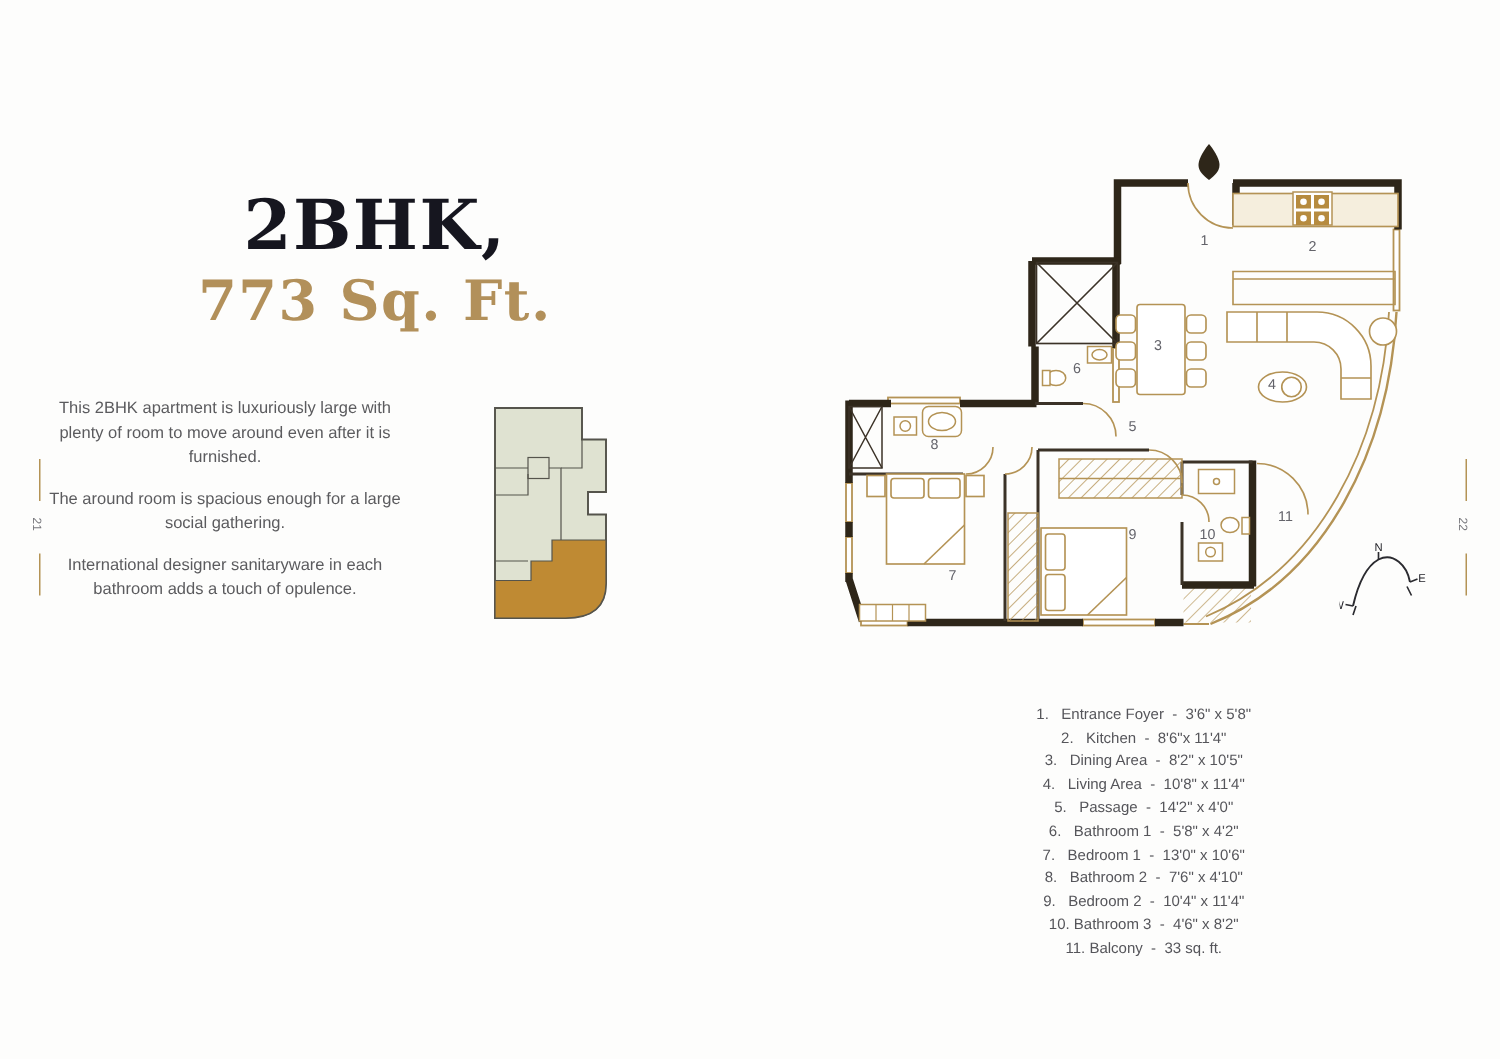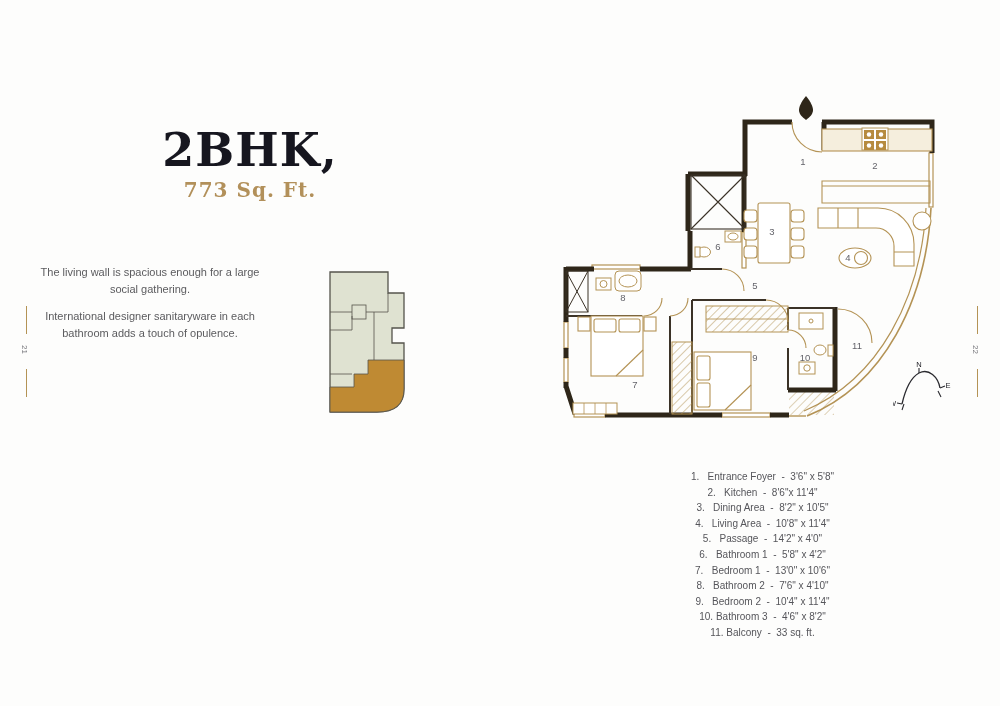--- a/index.html
+++ b/index.html
@@ -2,21 +2,21 @@
 <html><head>
 <meta charset="utf-8">
 <style>
   html,body{margin:0;padding:0;background:#e8e8e8;}
   #page{position:relative;width:1000px;height:706px;background:#fdfdfc;overflow:hidden;
         font-family:"Liberation Sans",sans-serif;}
   
   .title-block{position:absolute;left:130px;top:126px;width:240px;text-align:center;}
   .title-main{font-family:"DejaVu Serif",serif;font-weight:700;font-size:46px;line-height:1.05;
               color:#16161f;letter-spacing:1px;}
-  .title-sub{font-family:"DejaVu Serif",serif;font-weight:700;font-size:20px;color:#b2905a;
+  .title-sub{font-family:"DejaVu Serif",serif;font-weight:700;font-size:37px;color:#b2905a;
              margin-top:4px;letter-spacing:1px;}
   .intro{position:absolute;left:30px;top:264px;width:240px;text-align:center;color:#5b5b5e;
          font-size:11px;line-height:1.5;}
   .intro p{margin:0 0 11px 0;}
   
   .edge-rule{position:absolute;width:1px;background:#b49355;}
   .edge-num{position:absolute;font-size:8px;color:#77777c;transform:rotate(90deg);
             transform-origin:center;}
   
   .legend{position:absolute;left:650px;top:469px;width:225px;text-align:center;color:#55555a;
@@ -40,21 +40,22 @@
   <div class="edge-rule" style="left:977px;top:306px;height:28px;"></div>
   <div class="edge-rule" style="left:977px;top:369px;height:28px;"></div>
   <span class="edge-num" style="left:971px;top:345px;">22</span>
 
   <div class="title-block">
     <div class="title-main">2BHK,</div>
     <div class="title-sub">773 Sq. Ft.</div>
   </div>
 
   <div class="intro">
-    <p>The living wall is spacious enough for a large social gathering.</p>
+    <p>This 2BHK apartment is luxuriously large with plenty of room to move around even after it is furnished.</p>
+    <p>The around room is spacious enough for a large social gathering.</p>
     <p>International designer sanitaryware in each bathroom adds a touch of opulence.</p>
   </div>
 
   <svg class="keyplan" width="92" height="150" viewBox="322 266 92 150">
     <path d="M330,272 H388 V293 H404 V328 H392 V343 H404 V389 Q404,412 377,412 H330 Z" fill="#dfe2d1" stroke="#55544c" stroke-width="1.3"></path>
     <path d="M330,387 H354 V374 H368 V360 H404 V389 Q404,412 377,412 H330 Z" fill="#bf8a33" stroke="#55544c" stroke-width="0.8"></path>
     <g stroke="#55544c" stroke-width="0.8" fill="none">
       <path d="M330,312 H352"></path>
         <rect x="352" y="305" width="14" height="14"></rect>
       <path d="M366,312 H374 V360"></path>

